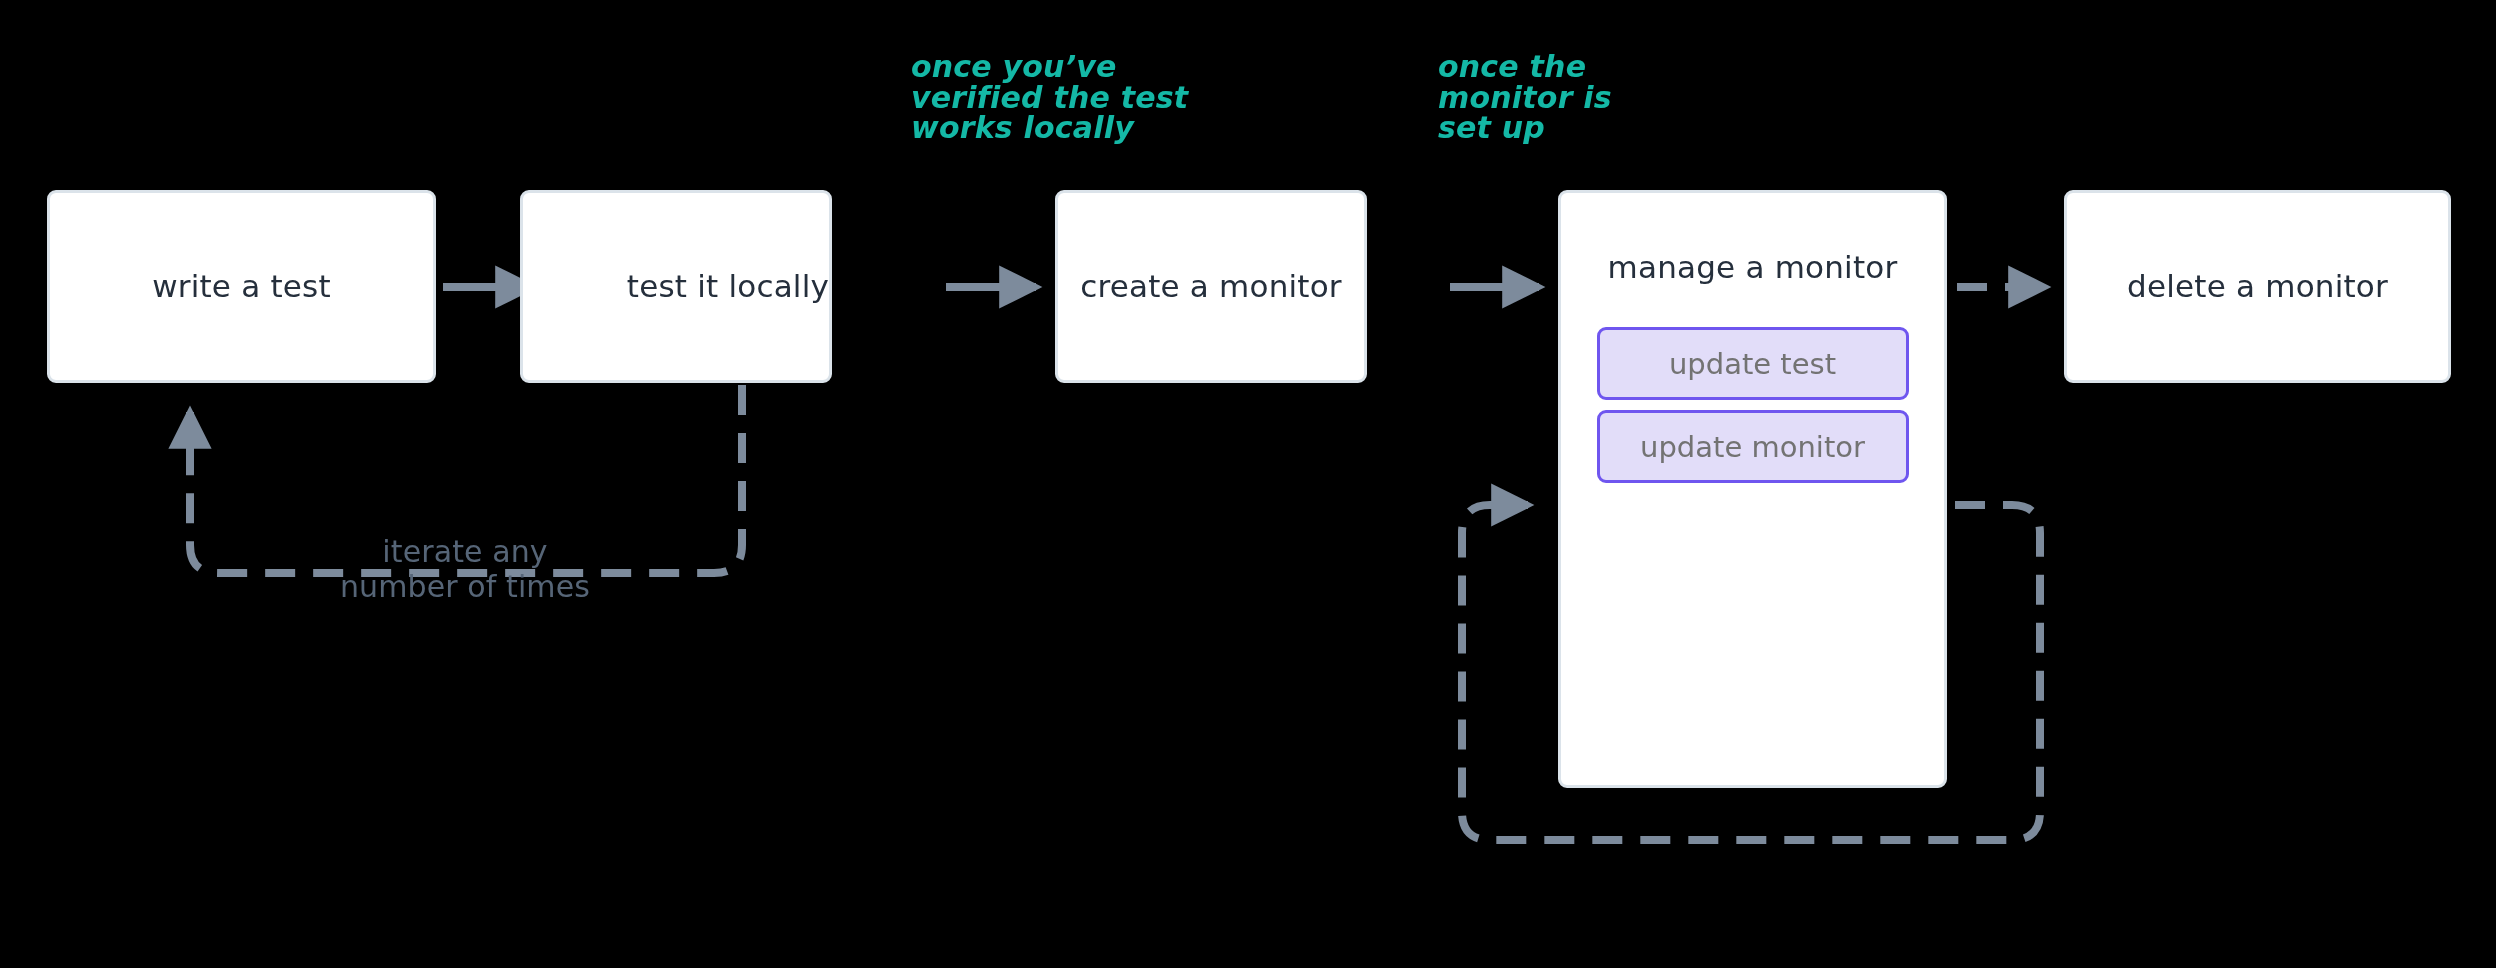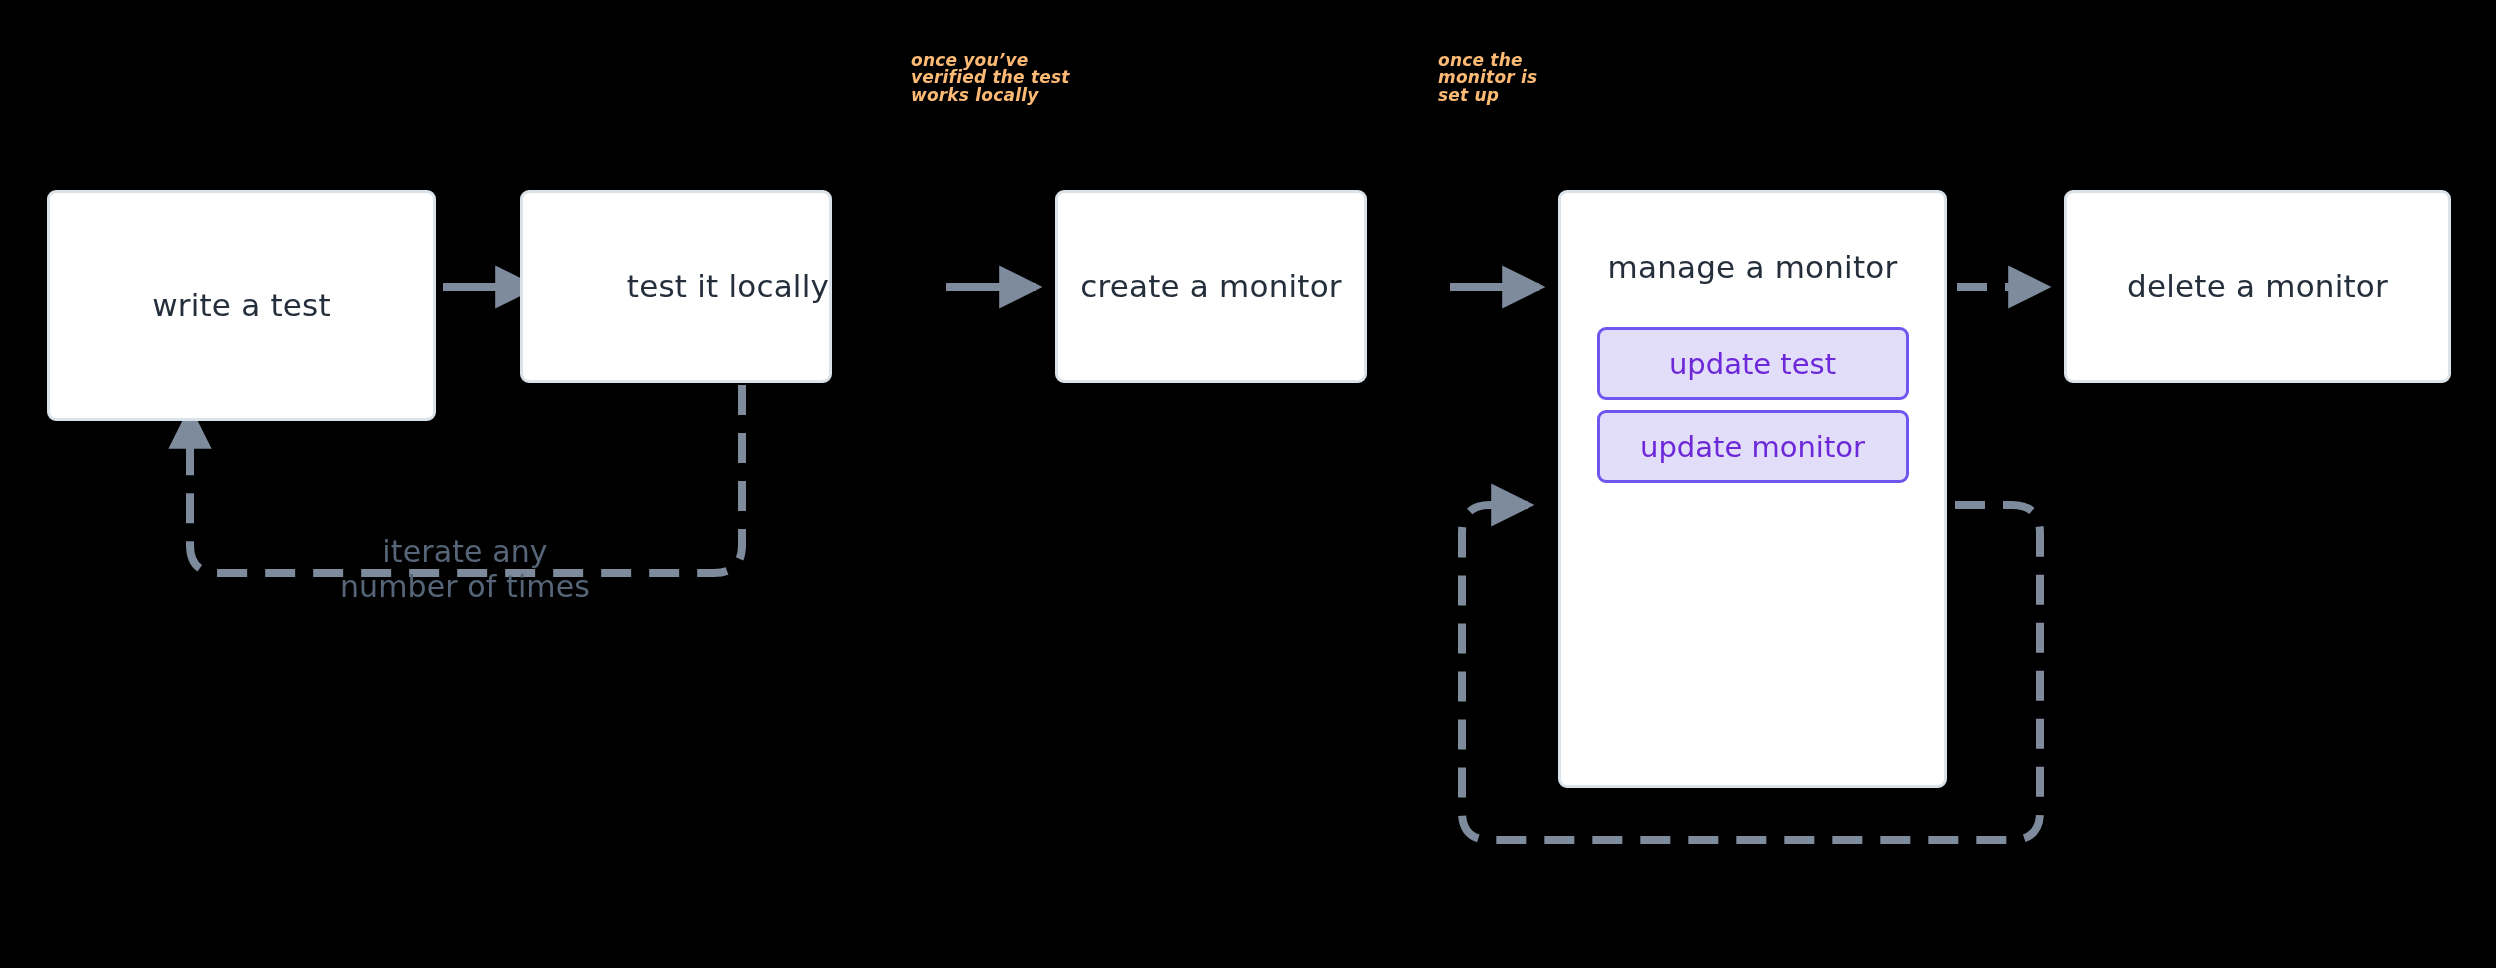--- a/index.html
+++ b/index.html
@@ -56,37 +56,37 @@
   .subnode {
     box-sizing: border-box;
     background: #e2ddf9;
     border: 3px solid #6f56ef;
     border-radius: 9px;
     width: 312px;
     height: 73px;
     display: flex;
     align-items: center;
     justify-content: center;
-    color: #6d28d9;
+    color: #737373;
     font-size: 29px;
     white-space: nowrap;
   }
   .subnode + .subnode {
     margin-top: 10px;
   }
   .sub-stack {
     margin-top: 42px;
     display: flex;
     flex-direction: column;
     align-items: center;
   }
   .annotation {
     position: absolute;
-    color: #fdba74;
-    font-size: 17px;
+    color: #14b8a6;
+    font-size: 30px;
     font-style: italic;
     font-weight: 600;
     line-height: 1.02;
     white-space: pre-line;
     letter-spacing: 0.2px;
   }
   .loop-label {
     position: absolute;
     color: #566577;
     font-size: 30px;
@@ -129,21 +129,21 @@
 
     <g>
       <path d="M 742 385 L 742 545 Q 742 573 714 573 L 218 573 Q 190 573 190 545 L 190 412" fill="none" stroke="#7d8b9c" stroke-width="8" stroke-linecap="butt" stroke-dasharray="30 18" marker-end="url(#arrowDashed)"></path>
     </g>
 
     <g>
       <path d="M 1955 505 L 2012 505 Q 2040 505 2040 533 L 2040 812 Q 2040 840 2012 840 L 1490 840 Q 1462 840 1462 812 L 1462 533 Q 1462 505 1490 505 L 1528 505" fill="none" stroke="#7d8b9c" stroke-width="8" stroke-linecap="butt" stroke-dasharray="30 18" marker-end="url(#arrowDashed)"></path>
     </g>
   </svg>
 
-  <div class="node simple" style="left:47px; top:190px; width:389px; height:231px;">
+  <div class="node simple" style="left:47px; top:190px; width:389px; height:193px;">
     <span class="node-label">write a test</span>
   </div>
 
   <div class="node simple" style="left:520px; top:190px; width:312px; height:193px;align-items:flex-end;">
     <span class="node-label">test it locally</span>
   </div>
 
   <div class="node simple" style="left:1055px; top:190px; width:312px; height:193px;">
     <span class="node-label">create a monitor</span>
   </div>

